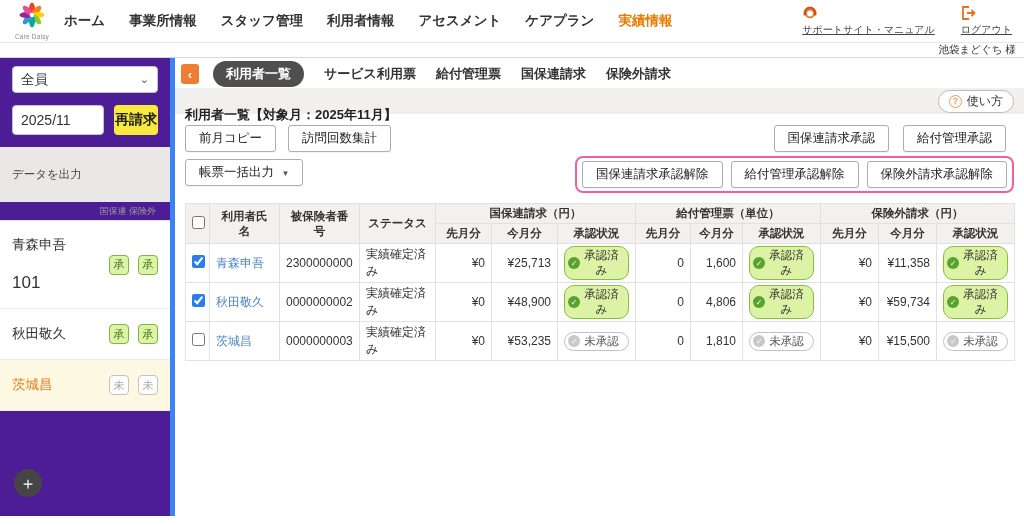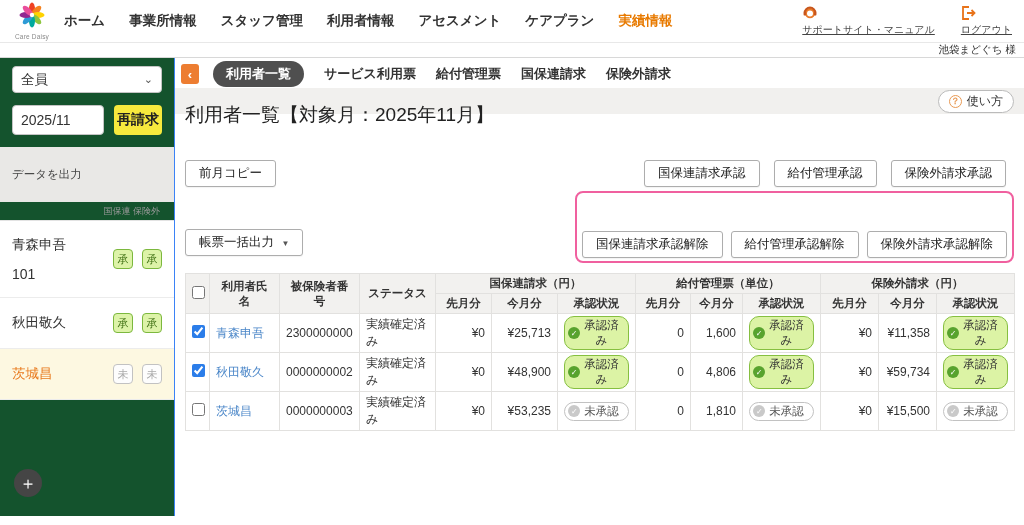--- a/index.html
+++ b/index.html
@@ -18,63 +18,63 @@
   .topnav-right { margin-left:auto; display:flex; gap:26px; align-items:flex-end; padding-right:4px; }
   .top-link { display:flex; flex-direction:column; align-items:flex-start; gap:1px; font-size:10px; color:#444; }
   .top-link a { color:#444; text-decoration:underline; white-space:nowrap; }
   
   .subheader { height:16px; border-top:1px solid #e8e8e8; border-bottom:1px solid #d8d8d8;
     display:flex; justify-content:flex-end; align-items:center; padding-right:8px;
     font-size:10.5px; color:#333; background:#fff; }
   
   .body { display:flex; height:467px; }
   
-  .sidebar { width:175px; min-width:175px; border-right:1px solid #3b82f6; position:relative; padding-top:8px; background:#14532d; }
+  .sidebar { width:175px; min-width:175px; border-right:5px solid #3b82f6; position:relative; padding-top:8px; background:#4c1d95; }
   .select { margin:0 12px; height:27px; border:1px solid #c4c4c4; border-radius:4px;
     display:flex; align-items:center; justify-content:space-between; padding:0 8px; font-size:13.5px; cursor:pointer; background:#fff; }
   .select-caret { font-size:11px; color:#555; line-height:1; }
   .month-row { margin:12px 12px 0; display:flex; gap:10px; }
   .month-input { width:92px; height:30px; border:1px solid #c4c4c4; border-radius:4px; padding:0 8px; font-size:14px; font-family:inherit; color:#333; }
   .rebill { flex:1; background:#f7e93d; border:none; border-radius:4px; font-weight:bold; font-size:14px; color:#222; cursor:pointer; font-family:inherit; }
   .export-bar { margin-top:12px; background:#e9e8e6; padding:20px 12px; font-size:11.5px; color:#444; }
   .badge-cols { text-align:right; font-size:9px; color:#999; padding:3px 14px 2px 0; white-space:nowrap; overflow:hidden; }
   .user-list { border-top:1px solid #e3e3e3; }
   .user-item { display:flex; align-items:center; justify-content:space-between;
     padding:15px 12px; border-bottom:1px solid #ececec; cursor:pointer; background:#fff; }
   .user-name { font-size:13.5px; color:#333; }
-  .user-code { font-size:14px; color:#333; margin-top:12px; }
+  .user-code { font-size:17px; color:#333; margin-top:19px; }
   .user-code:empty { display:none; }
   .user-item.selected { background:#fdf8e1; }
   .user-item.selected .user-name { color:#e8791c; }
   .badges { display:flex; gap:9px; }
   .mini-badge { width:20px; height:20px; border-radius:4px; display:flex; align-items:center; justify-content:center; font-size:11px; }
   .mini-badge.approved { background:#ddf3a8; border:1px solid #7cb83e; color:#3f7013; }
   .mini-badge.pending { background:#fdfdfd; border:1px solid #c2c2c2; color:#aaa; }
   .fab { position:absolute; left:14px; bottom:28px; width:28px; height:28px; border-radius:50%;
     background:#454545; color:#fff; font-size:17px; border:none; cursor:pointer; line-height:1; }
   
   .main { flex:1; display:flex; flex-direction:column; min-width:0; background:#fff; }
   .tabrow { height:30px; display:flex; align-items:center; gap:20px; padding:4px 0 2px 6px; }
   .back-btn { width:18px; height:20px; background:#ed7d31; border:none; border-radius:3px;
     color:#fff; font-size:13px; font-weight:bold; cursor:pointer; line-height:1; margin-right:-6px; }
   .tab { font-size:13px; font-weight:bold; color:#333; cursor:pointer; white-space:nowrap; }
   .tab.active { background:#4f4f4f; color:#fff; border-radius:13px; padding:4px 13px; }
   .titlebar { background:#f1f0ee; height:26px; display:flex; align-items:center; justify-content:space-between; padding:0 10px; }
-  .page-title { font-size:19px; font-weight:normal; color:#222;margin-top:28px; }
+  .page-title { font-size:13px; font-weight:bold; color:#222;margin-top:28px; }
   .help-btn { display:flex; align-items:center; gap:5px; background:#fff; border:1px solid #bbb;
     border-radius:12px; padding:2px 10px; font-size:12px; color:#333; cursor:pointer; font-family:inherit; }
   .help-q { width:13px; height:13px; border:1.3px solid #e89a55; color:#e89a55; border-radius:50%;
     display:flex; align-items:center; justify-content:center; font-size:9px; font-weight:bold; }
   .toolbar { display:flex; justify-content:space-between; align-items:flex-start; padding:11px 10px 8px; }
   .toolbar-left { display:flex; flex-direction:column; gap:7px; }
   .toolbar-right { display:flex; flex-direction:column; gap:4px; align-items:flex-end; }
   .trow { display:flex; gap:12px; }
   .btn { background:#fff; border:1px solid #adadad; border-radius:3px; padding:4px 13px;
     font-size:12.5px; color:#222; cursor:pointer; font-family:inherit; white-space:nowrap;
-    box-shadow:0 1px 1px rgba(0,0,0,.05);margin-top:35px; }
+    box-shadow:0 1px 1px rgba(0,0,0,.05); }
   .caret-down { font-size:8px; color:#555; margin-left:4px; }
   .approve-row { gap:14px; padding-right:8px; }
   .pink-box { border:2px solid #f0609f; border-radius:8px; padding:3px 5px; display:flex; gap:8px; background:#fff; }
   
   .grid { border-collapse:collapse; table-layout:fixed; width:829px; margin:2px 10px 0; font-size:12px; }
   .grid th, .grid td { border:1px solid #e2e1df; padding:2px 6px; }
   .grid thead th { background:#f2f1ef; font-weight:bold; font-size:11.5px; color:#333; height:20px; text-align:center; }
   .grid tbody td { height:25px; background:#fff; }
   td.num { text-align:right; font-variant-numeric:tabular-nums; }
   td.ctr, th.ctr { text-align:center; }
@@ -217,33 +217,33 @@
         <button class="help-btn">
           <span class="help-q">？</span>
           <span>使い方</span>
         </button>
       </div>
 
       <div class="toolbar">
         <div class="toolbar-left">
           <div class="trow">
             <button class="btn">前月コピー</button>
+            <button class="btn">訪問回数集計</button>
           </div>
           <div class="trow">
             <button class="btn">
               <span>帳票一括出力</span>
               <span class="caret-down">▼</span>
             </button>
           </div>
         </div>
         <div class="toolbar-right">
           <div class="trow approve-row">
             <button class="btn">国保連請求承認</button>
             <button class="btn">給付管理承認</button>
-            <button class="btn">保険外請求承認</button>
           </div>
           <div class="pink-box">
             <button class="btn">国保連請求承認解除</button>
             <button class="btn">給付管理承認解除</button>
             <button class="btn">保険外請求承認解除</button>
           </div>
         </div>
       </div>
 
       <table class="grid">

